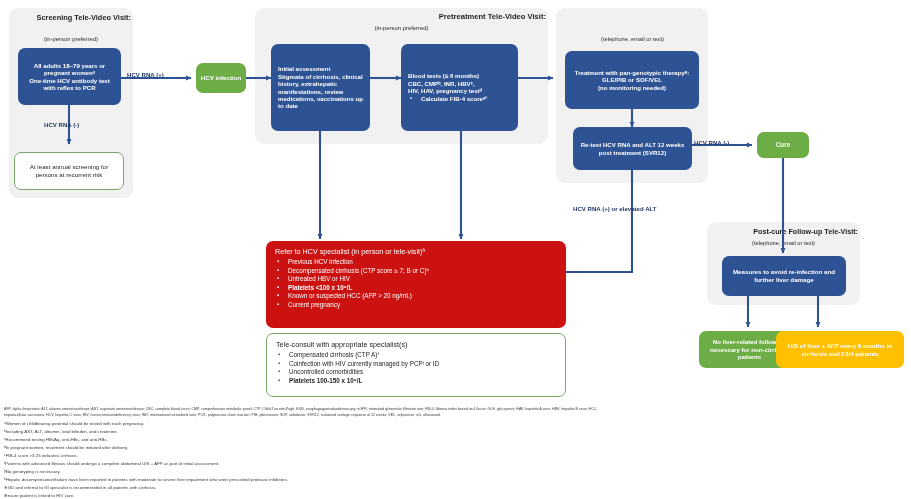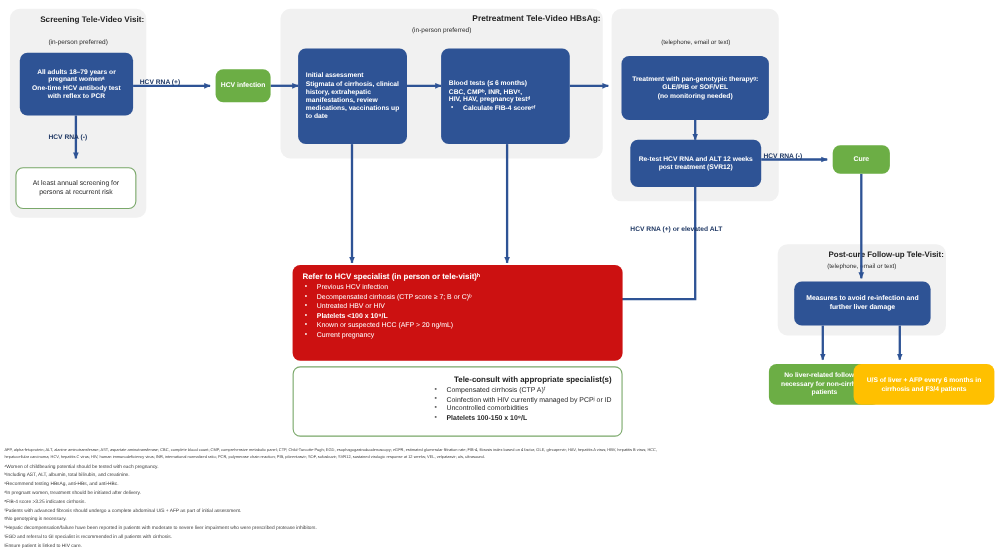--- a/index.html
+++ b/index.html
@@ -9,26 +9,26 @@
   .panel{position:absolute;background:#f1f1f1;border-radius:9px;}
   .panel-title{position:absolute;text-align:right;font-weight:bold;color:#1f1f1f;
                line-height:1.18;}
   .panel-sub{position:absolute;text-align:center;color:#2a2a2a;line-height:1.15;}
   .box{position:absolute;border-radius:7px;box-sizing:border-box;
        display:flex;flex-direction:column;justify-content:center;}
   .blue{background:#2e5395;color:#ffffff;font-weight:bold;}
   .green{background:#6cae45;color:#ffffff;font-weight:bold;}
   .orange{background:#ffc000;color:#ffffff;font-weight:bold;}
   .red{background:#cc1111;color:#ffffff;}
-  .greenline{background:#ffffff;border:1.2px solid #7aa86a;color:#1f1f1f;align-items:flex-end;}
+  .greenline{background:#ffffff;border:1.2px solid #7aa86a;color:#1f1f1f;}
   .ctr{text-align:center;}
   .lft{text-align:left;}
   .box .ln{line-height:1.22;}
   .lbl{position:absolute;font-weight:bold;color:#1f3864;white-space:nowrap;}
-  .hdr{font-weight:bold;}
+  .hdr{font-weight:normal;}
   ul.bl{margin:0;padding:0;list-style:none;}
   ul.bl li{position:relative;padding-left:13px;line-height:1.35;}
   ul.bl li:before{content:"\25AA";position:absolute;left:2px;top:-1px;font-size:6px;}
   .red ul.bl li:before{color:#ffffff;}
   .greenline ul.bl li:before{color:#555;}
   .b{font-weight:bold;}
   .foot{position:absolute;left:4px;color:#3a3a3a;white-space:nowrap;}
   .abbr{font-size:3.6px;line-height:1.5;}
   .notes{font-size:4.4px;line-height:1.62;}
   svg.wires{position:absolute;left:0;top:0;width:911px;height:499px;
@@ -40,21 +40,21 @@
 <div id="canvas">
 
   <div class="panel" style="left:9px;top:8px;width:124px;height:190px;"></div>
   <div class="panel" style="left:255px;top:8px;width:293px;height:136px;"></div>
   <div class="panel" style="left:556px;top:8px;width:152px;height:175px;"></div>
   <div class="panel" style="left:707px;top:222px;width:153px;height:83px;"></div>
 
   <div class="panel-title" style="left:11px;top:14px;width:120px;font-size:7.4px;">Screening Tele-Video Visit:</div>
   <div class="panel-sub" style="left:11px;top:36px;width:120px;font-size:5.9px;">(in-person preferred)</div>
 
-  <div class="panel-title" style="left:257px;top:13px;width:289px;font-size:7.6px;">Pretreatment Tele-Video HBsAg:</div>
+  <div class="panel-title" style="left:257px;top:13px;width:289px;font-size:7.6px;">Pretreatment Tele-Video Visit:</div>
   <div class="panel-sub" style="left:257px;top:25px;width:289px;font-size:5.9px;">(in-person preferred)</div>
 
   <div class="panel-sub" style="left:560px;top:36px;width:145px;font-size:5.7px;">(telephone, email or text)</div>
 
   <div class="panel-title" style="left:709px;top:228px;width:149px;font-size:7.2px;">Post-cure Follow-up Tele-Visit:</div>
   <div class="panel-sub" style="left:709px;top:240px;width:149px;font-size:5.7px;">(telephone, email or text)</div>
 
   <svg class="wires" viewBox="0 0 911 499">
     <defs>
       <marker id="ah" markerWidth="7" markerHeight="7" refX="5.4" refY="3" orient="auto" markerUnits="userSpaceOnUse">

